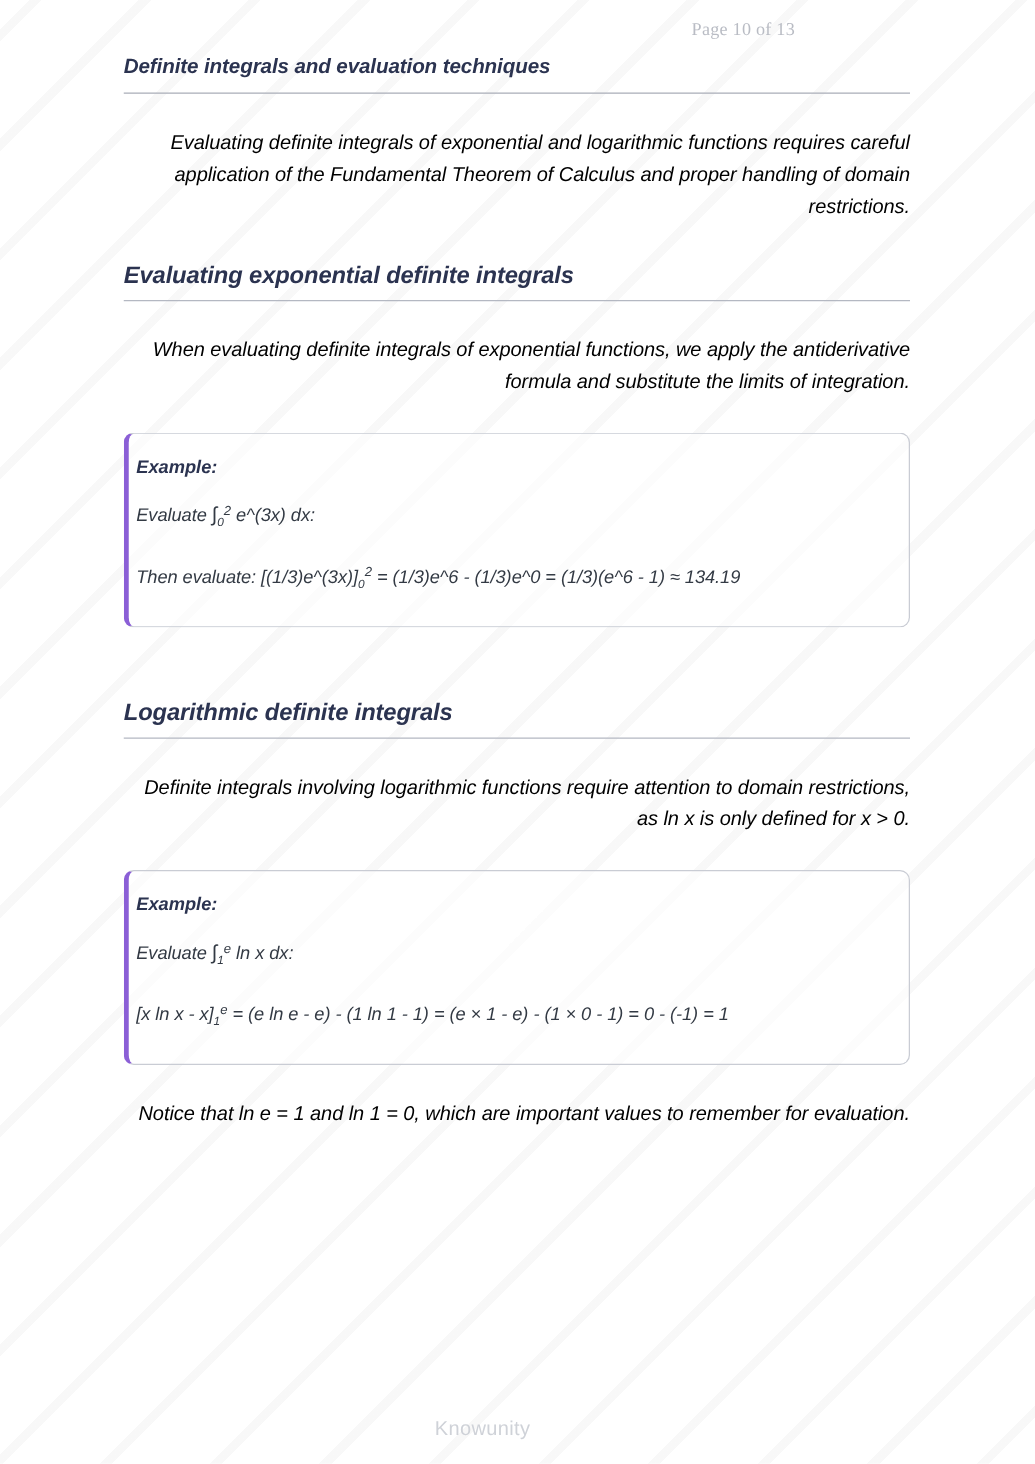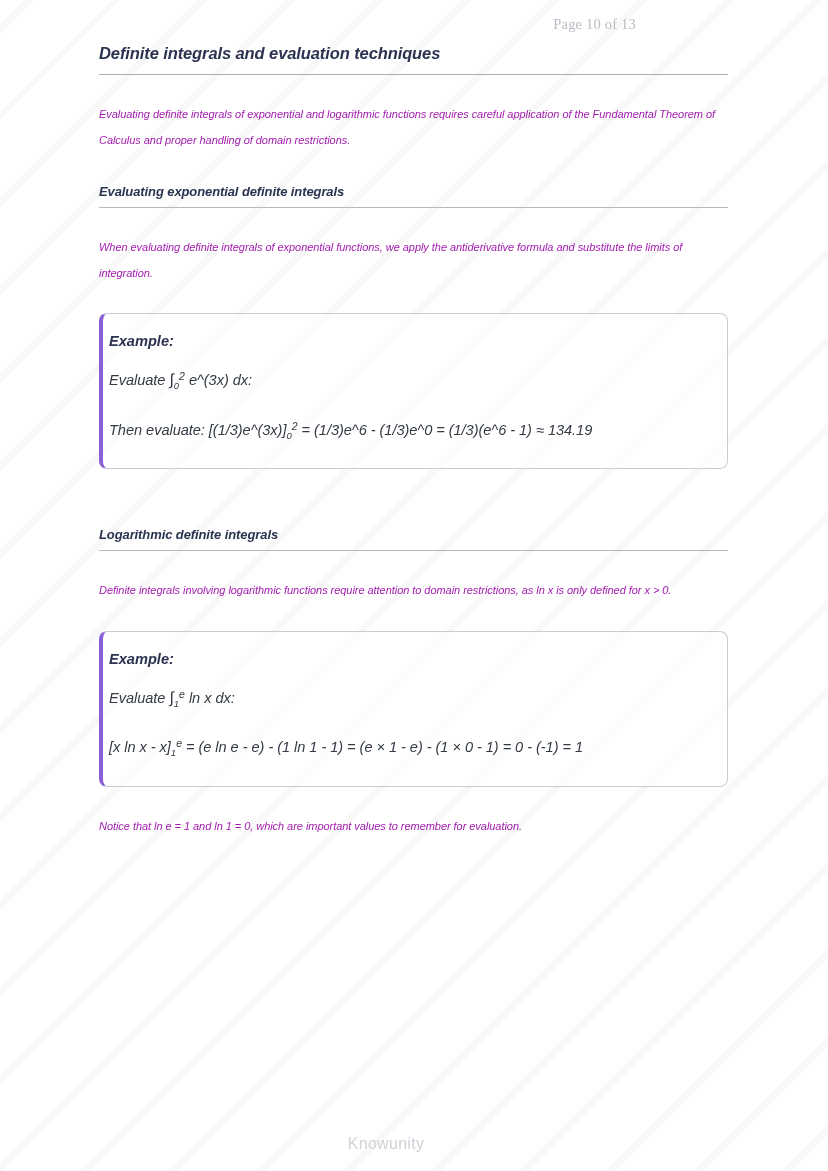--- a/index.html
+++ b/index.html
@@ -70,34 +70,35 @@
   }
   .rule {
     height: 1px;
     background: #a9adb8;
     width: 100%;
     margin: 0;
   }
   .rule.thin { background: #b4b8c2; }
 
   h2.section-title {
-    font-size: 13px;
+    font-size: 19px;
     font-weight: bold;
     color: #2b3350;
     margin: 0;
     padding: 0 0 8px 0;
     letter-spacing: -0.1px;
   }
 
   p.body-text {
-    font-size: 11px;
+    font-size: 16px;
     line-height: 25.5px;
-    color: #a21caf;
+    color: #000000;
     margin: 0;
     letter-spacing: -0.05px;
+    text-align: right;
   }
 
   .spacer-lg { height: 31px; }
   .spacer-md { height: 27px; }
 
   
   .example-box {
     border: 1px solid #c9ccd4;
     border-left: 4px solid #8b5fd6;
     border-radius: 8px;

